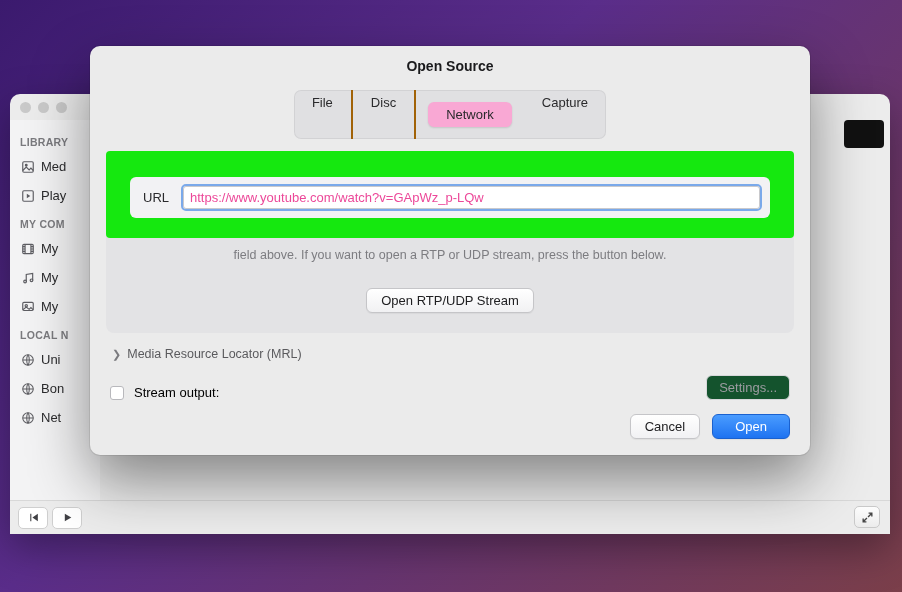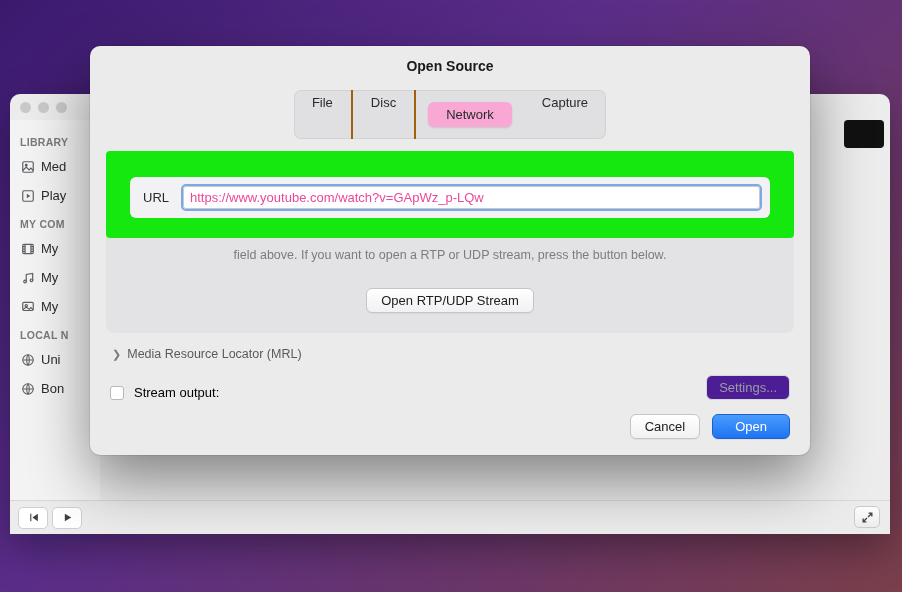--- a/index.html
+++ b/index.html
@@ -239,21 +239,21 @@
       border: 1px solid #b8b8bc;
       border-radius: 3px;
       background: #fff;
     }
     .spacer { flex: 1; }
     .settings-btn {
       font-size: 13px;
       padding: 4px 12px;
       border-radius: 6px;
       border: 1px solid #d7d7da;
-      background: #4c1d95;
+      background: #14532d;
       color: #9c9ca1;
     }
     .action-row {
       display: flex;
       justify-content: flex-end;
       gap: 12px;
       padding: 14px 20px 0;
     }
   </style>
 </head>
@@ -331,20 +331,29 @@
       <span>Uni</span>
     </div>
     <div class="bg-item">
       <span class="mi">
         <svg width="14" height="14" viewBox="0 0 24 24" fill="none" stroke="currentColor" stroke-width="1.8">
             <circle cx="12" cy="12" r="9"></circle>
             <path d="M3 12 H21 M12 3 C15 7 15 17 12 21 M12 3 C9 7 9 17 12 21"></path>
           </svg>
       </span>
       <span>Bon</span>
+    </div>
+    <div class="bg-item">
+      <span class="mi">
+        <svg width="14" height="14" viewBox="0 0 24 24" fill="none" stroke="currentColor" stroke-width="1.8">
+            <circle cx="12" cy="12" r="9"></circle>
+            <path d="M3 12 H21 M12 3 C15 7 15 17 12 21 M12 3 C9 7 9 17 12 21"></path>
+          </svg>
+      </span>
+      <span>Net</span>
     </div>
   </div>
 
   <div class="bg-toolbar">
     <div class="bg-tbtn">
       <svg width="13" height="13" viewBox="0 0 24 24" fill="currentColor">
           <path d="M6 5h2v14H6zM20 5l-10 7 10 7z"></path>
         </svg>
     </div>
     <div class="bg-tbtn">

